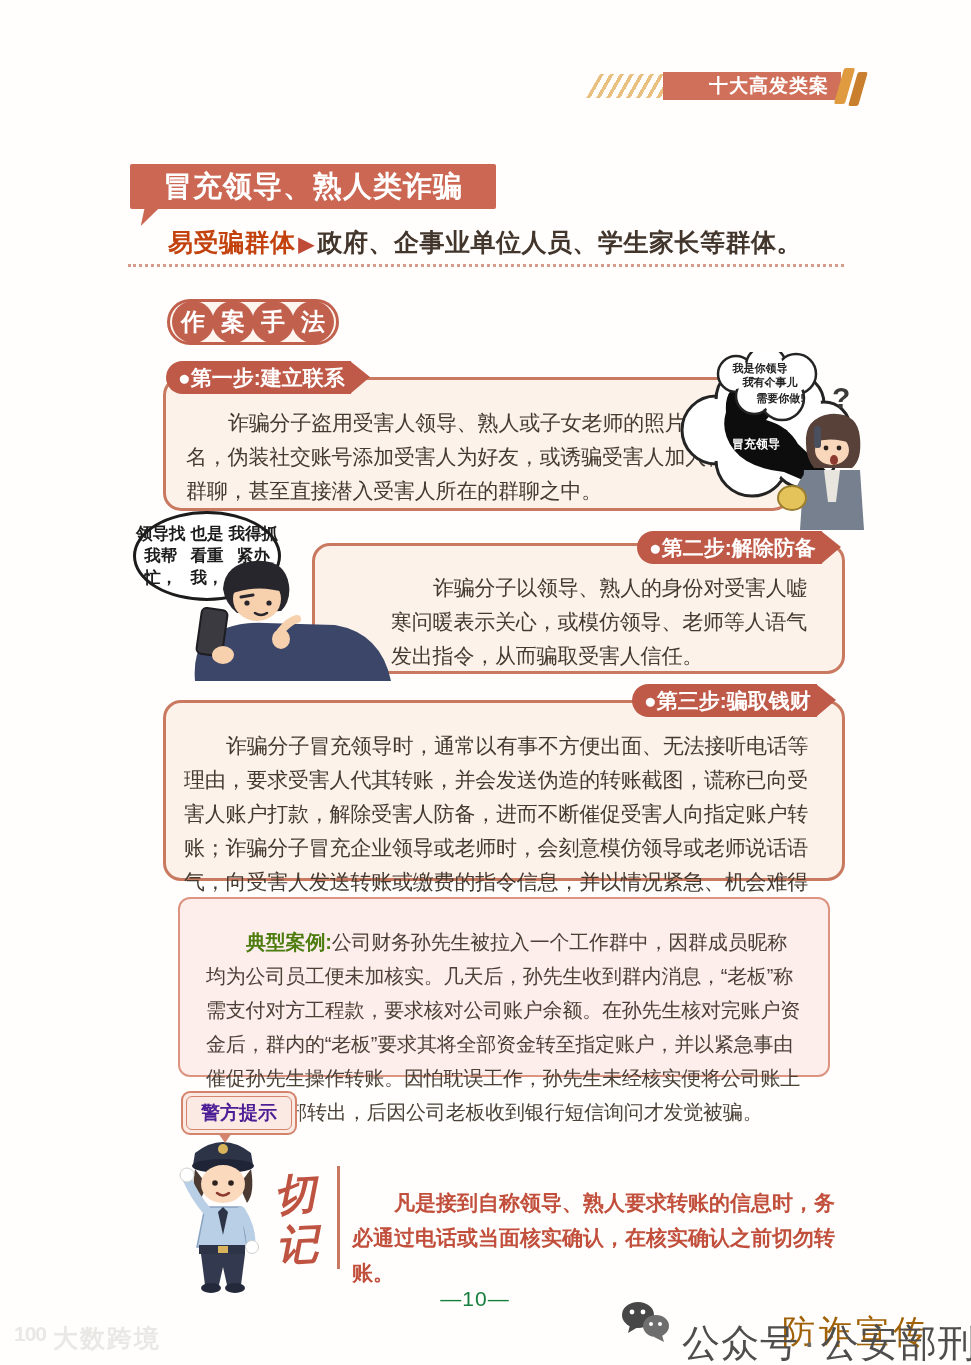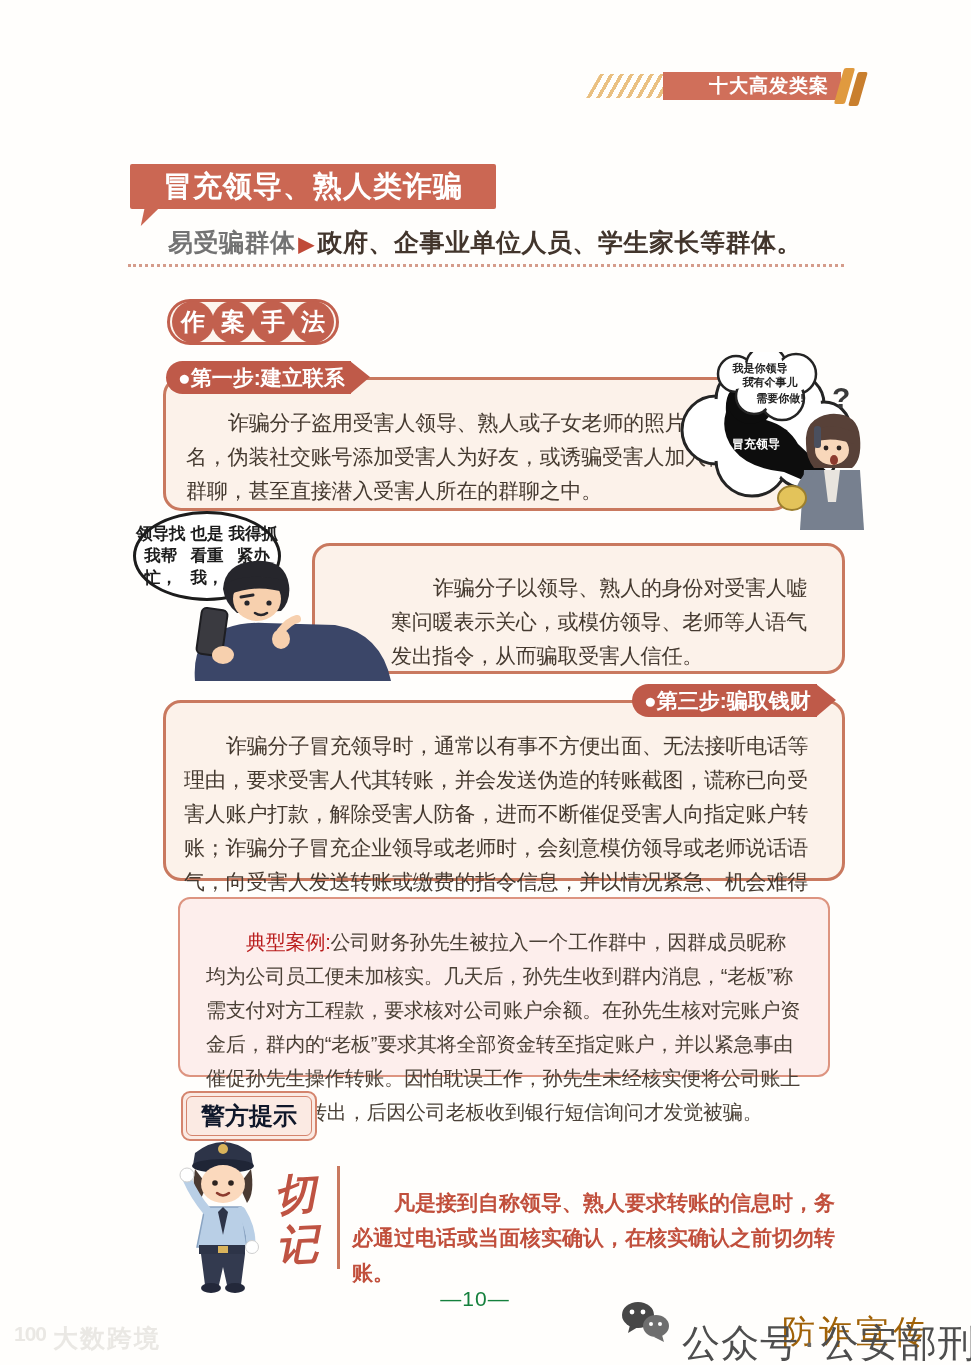--- a/index.html
+++ b/index.html
@@ -16,21 +16,21 @@
   .hr-fold1 { position:absolute; left:246px; top:-2px; width:11px; height:36px; background:#e09a3f; transform:skewX(-16deg); border-radius:2px; }
   .hr-fold2 { position:absolute; left:260px; top:2px; width:10px; height:34px; background:#c97f2e; transform:skewX(-16deg); border-radius:2px; }
 
   
   .title-bubble { position:absolute; left:130px; top:164px; width:366px; height:45px; background:#cb6753;
     border-radius:2px; color:#fff; font-size:29px; font-weight:bold; text-align:center; line-height:45px; letter-spacing:1px; }
   .title-tail { position:absolute; left:143px; top:205px; width:0; height:0;
     border-top:21px solid #cb6753; border-right:17px solid transparent; transform:skewX(-12deg); }
 
   .subtitle { position:absolute; left:168px; top:226px; font-size:25px; font-weight:bold; color:#42352c; letter-spacing:.5px; white-space:nowrap; }
-  .aud-label { color:#737373; }
+  .aud-label { color:#c2410c; }
   .aud-arrow { color:#c04a38; font-size:20px; margin:0 3px; }
   .dotline { position:absolute; left:128px; top:264px; width:716px; border-top:3px dotted #d59c8b; }
 
   
   .method-badge { position:absolute; left:167px; top:299px; width:172px; height:46px; border:3px solid #c2604e;
     border-radius:24px; background:#fdf5ee; display:flex; align-items:center; justify-content:center; }
   .mchar { width:42px; height:42px; border-radius:50%; background:#c2604e; color:#fff; font-size:24px; font-weight:bold;
     display:flex; align-items:center; justify-content:center; margin:0 -1px; }
 
   
@@ -60,25 +60,25 @@
     font-size:16.5px; font-weight:bold; color:#1c1c1c; line-height:1.32; z-index:6; text-align:center; }
   .tdot { position:absolute; background:#fff; border:2.5px solid #1c1c1c; border-radius:50%; z-index:6; }
   .tdot1 { left:252px; top:585px; width:10px; height:10px; }
   .tdot2 { left:266px; top:571px; width:7px; height:7px; }
   .illus2 { position:absolute; left:185px; top:551px; width:214px; height:130px; z-index:6; }
 
   
   .case-box { position:absolute; left:178px; top:897px; width:652px; height:180px; background:#fdeeec;
     border:2px solid #dd9480; border-radius:12px; }
   .case-text { padding:26px 26px 0 26px; font-size:20px; line-height:1.7; color:#4a4036; text-indent:2em; letter-spacing:-0.2px; }
-  .case-label { color:#b91c1c; font-weight:normal;margin-top:36px; }
+  .case-label { color:#4d7c0f; font-weight:bold;margin-top:36px; }
 
   
   .tip-tag { position:absolute; left:181px; top:1091px; background:#fbeae3; border:2px solid #d4846d; border-radius:9px; padding:3px; z-index:4; }
-  .tip-tag-inner { border:1.5px solid #d4846d; border-radius:6px; padding:3px 14px; color:#0f172a; font-weight:bold; font-size:24px; }
+  .tip-tag-inner { border:1.5px solid #d4846d; border-radius:6px; padding:3px 14px; color:#4c1d95; font-weight:bold; font-size:19px; }
   .tip-pointer { position:absolute; left:216px; top:1130px; width:0; height:0;
     border-top:13px solid #d4846d; border-left:9px solid transparent; border-right:9px solid transparent; z-index:3; }
   .police { position:absolute; left:167px; top:1127px; width:112px; height:168px; }
 
   .remember { position:absolute; left:268px; top:1170px; width:56px; color:#bf5342; font-size:42px; line-height:1.2;
     font-family:"DejaVu Serif", serif; font-style:italic; font-weight:bold; text-align:center; transform:rotate(-3deg); }
   .vdivider { position:absolute; left:337px; top:1166px; width:3px; height:103px; background:#c9795f; }
   .tip-text { position:absolute; left:352px; top:1186px; width:492px; font-size:21px; font-weight:bold; color:#c14f3c;
     line-height:1.66; text-indent:2em; }
 
@@ -199,20 +199,21 @@
     <circle cx="62" cy="52" r="2.6" fill="#26262c"></circle>
       <circle cx="84" cy="52" r="2.6" fill="#26262c"></circle>
     <path d="M70 62 Q76 66 82 62" stroke="#26262c" stroke-width="2.5" fill="none" stroke-linecap="round"></path>
     <path d="M18 92 Q40 70 80 72 L150 74 Q196 82 206 130 L10 130 Q8 104 18 92 Z" fill="#3b4668"></path>
     <rect x="14" y="58" width="26" height="46" rx="5" fill="#3a3a40" stroke="#1e1e22" stroke-width="2" transform="rotate(8 27 81)"></rect>
     <ellipse cx="38" cy="104" rx="11" ry="9" fill="#f7d0ae"></ellipse>
     <ellipse cx="96" cy="88" rx="9" ry="10" fill="#f7d0ae"></ellipse>
     <path d="M96 80 Q104 70 112 68" stroke="#f7d0ae" stroke-width="8" stroke-linecap="round" fill="none"></path>
   </svg>
 
+  <div class="step-label" id="label2">●第二步:解除防备</div>
   <div class="step-box" id="box2">
     <div class="step-body">诈骗分子以领导、熟人的身份对受害人嘘寒问暖表示关心，或模仿领导、老师等人语气发出指令，从而骗取受害人信任。</div>
   </div>
 
   <div class="step-label" id="label3">●第三步:骗取钱财</div>
   <div class="step-box" id="box3">
     <div class="step-body">诈骗分子冒充领导时，通常以有事不方便出面、无法接听电话等理由，要求受害人代其转账，并会发送伪造的转账截图，谎称已向受害人账户打款，解除受害人防备，进而不断催促受害人向指定账户转账；诈骗分子冒充企业领导或老师时，会刻意模仿领导或老师说话语气，向受害人发送转账或缴费的指令信息，并以情况紧急、机会难得等借口催促受害人尽快转账。</div>
   </div>
 
   <div class="case-box">

